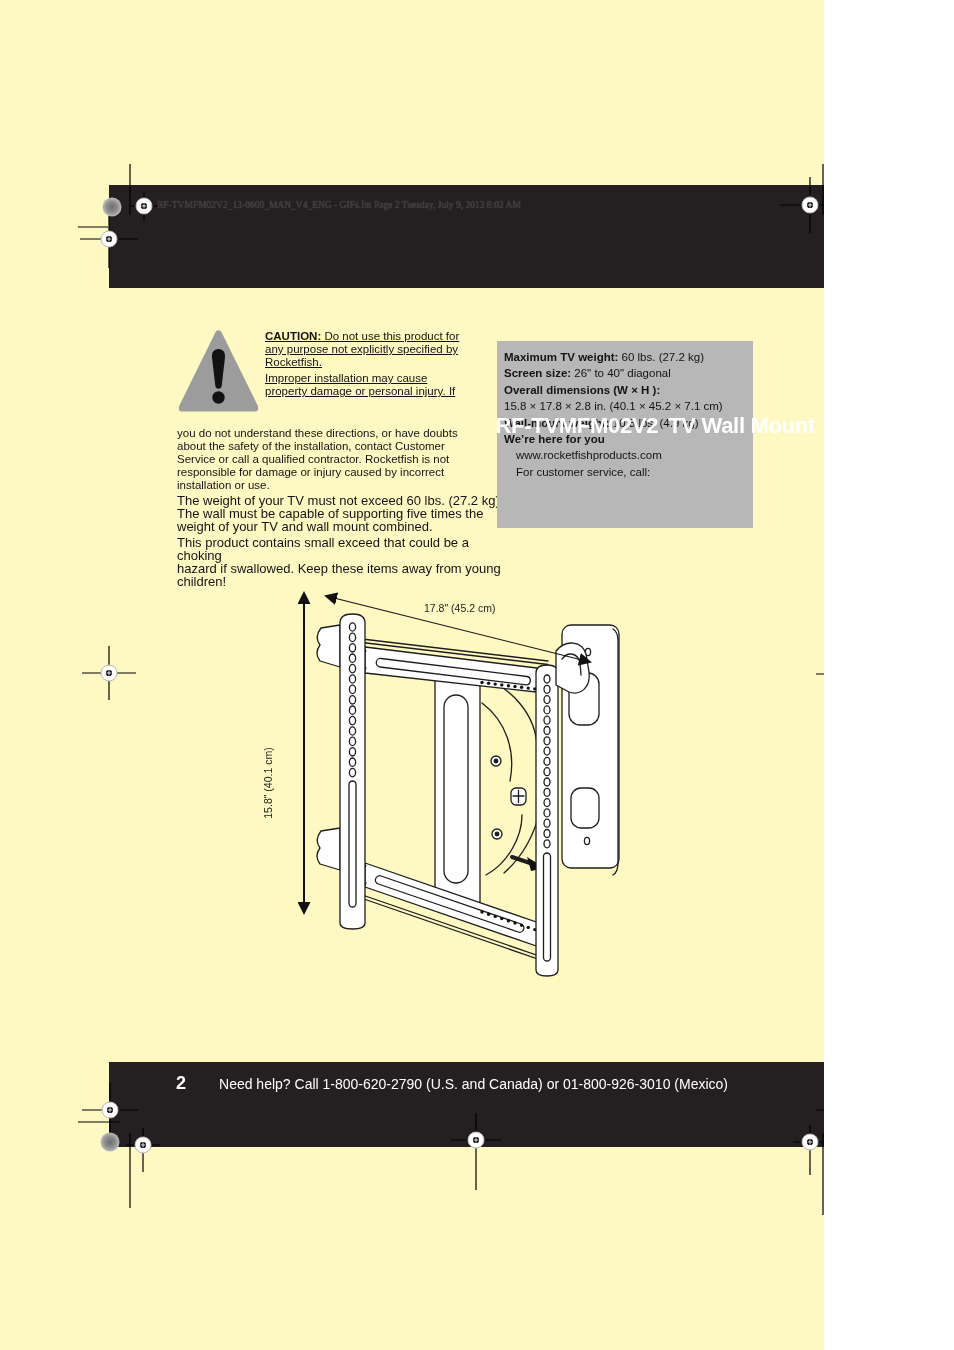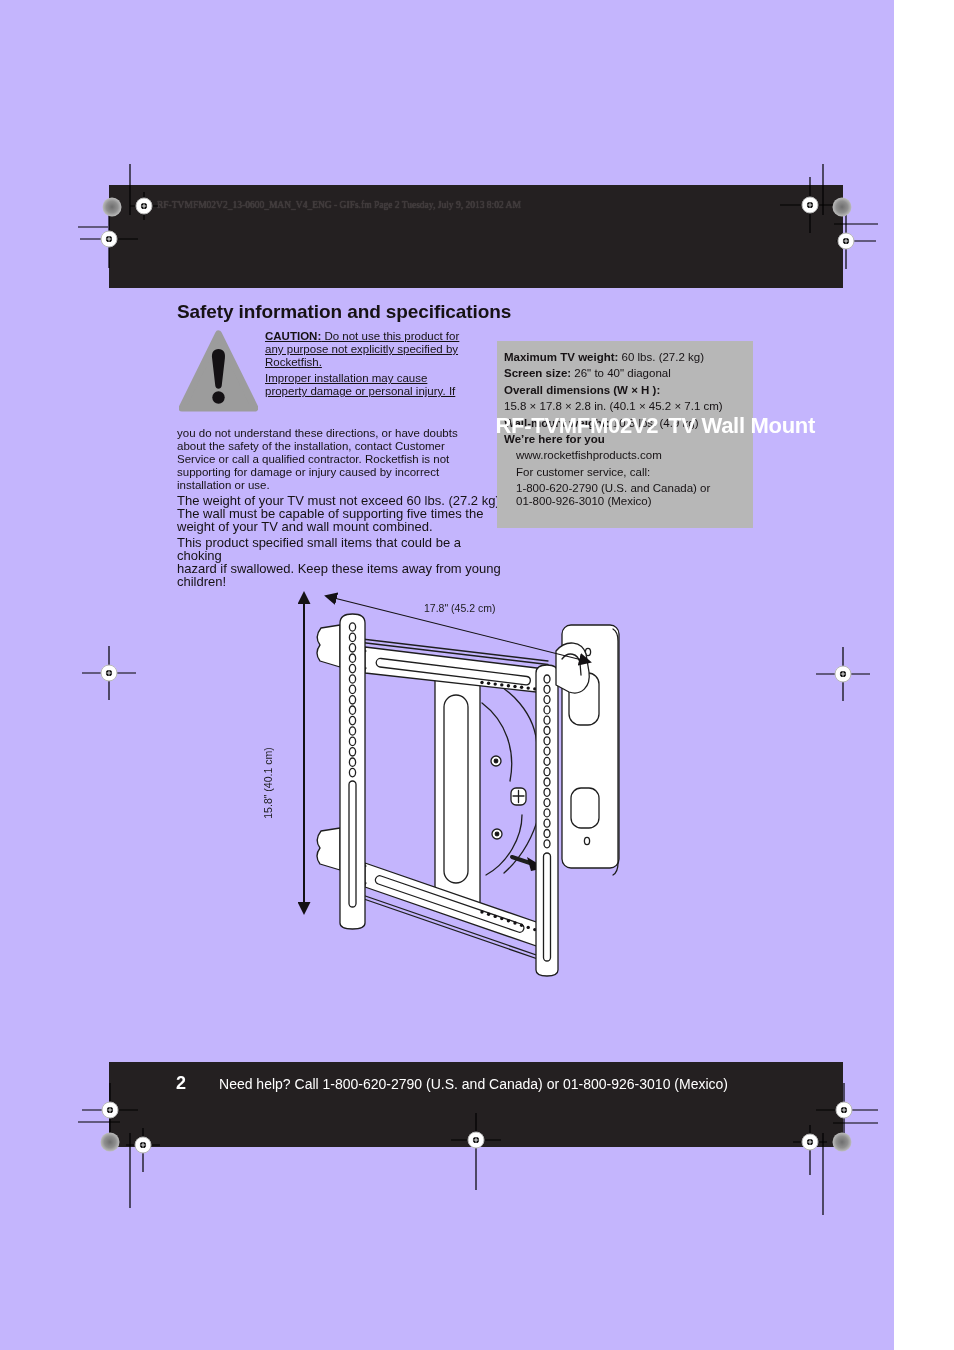--- a/index.html
+++ b/index.html
@@ -1,16 +1,16 @@
 <!DOCTYPE html>
 <html><head>
 <meta charset="utf-8">
 <style>
   html,body{margin:0;padding:0;background:#fff;}
-  .page{position:relative;width:894px;height:1350px;background:#c4b5fd;overflow:hidden;
+  .page{position:relative;width:824px;height:1350px;background:#fef9c3;overflow:hidden;
         font-family:"Liberation Sans", sans-serif;color:#161214;}
 
   
   .topbar{position:absolute;left:109px;top:185px;width:734px;height:103px;background:#242021;z-index:1;text-align:right;}
   .topbar .title{position:absolute;right:28px;top:228px;color:#ffffff;font-size:22px;font-weight:600;
                  letter-spacing:-0.3px;white-space:nowrap;}
   .topbar .title .gap{display:inline-block;width:10px;}
   .print-header{position:absolute;left:157px;top:200px;z-index:2;
                 font-family:"Liberation Serif", serif;font-size:9.5px;color:#3c3637;
                 text-shadow:0 0 1px #6b6566;white-space:nowrap;}
@@ -52,58 +52,55 @@
   <div class="print-header">
     <span>RF-TVMFM02V2_13-0600_MAN_V4_ENG - GIFs.fm  Page 2  Tuesday, July 9, 2013  8:02 AM</span>
   </div>
 
   <header class="topbar">
     <span class="title">
       <span>RF-TVMFM02V2</span><span class="gap"></span><span>TV Wall Mount</span>
     </span>
   </header>
 
-  <h1 class="heading">Safety information and specifications</h1>
 
   <svg class="warn-triangle" width="79" height="82" viewBox="0 0 79 82">
     <polygon points="39.5,4 76,78 3,78" fill="#9c9c9c" stroke="#9c9c9c" stroke-width="7" stroke-linejoin="round"></polygon>
     <path d="M39.5,19 c4.8,0 7.2,3.6 6.4,9.2 l-3.2,27.5 c-0.45,3.9 -5.95,3.9 -6.4,0 l-3.2,-27.5 c-0.8,-5.6 1.6,-9.2 6.4,-9.2 Z" fill="#141114"></path>
     <circle cx="39.5" cy="67.5" r="6.2" fill="#141114"></circle>
   </svg>
 
   <div class="warn-text">
     <p><b>CAUTION:</b><span class="pre"> Do not use this product for
 any purpose not explicitly specified by
 Rocketfish.</span></p>
     <p class="pre">Improper installation may cause
 property damage or personal injury. If</p>
   </div>
   <div class="warn-cont pre">you do not understand these directions, or have doubts
 about the safety of the installation, contact Customer
 Service or call a qualified contractor. Rocketfish is not
-supporting for damage or injury caused by incorrect
+responsible for damage or injury caused by incorrect
 installation or use.</div>
 
   <p class="body-para para-weight pre">The weight of your TV must not exceed 60 lbs. (27.2 kg).
 The wall must be capable of supporting five times the
 weight of your TV and wall mount combined.</p>
-  <p class="body-para para-choking pre">This product specified small items that could be a choking
+  <p class="body-para para-choking pre">This product contains small exceed that could be a choking
 hazard if swallowed. Keep these items away from young children!</p>
 
   <aside class="specbox">
     <div class="spec-line"><b>Maximum TV weight:</b><span class="pre"> 60 lbs. (27.2 kg)</span></div>
     <div class="spec-line"><b>Screen size:</b><span class="pre"> 26" to 40" diagonal</span></div>
     <div class="spec-line"><b>Overall dimensions (W × H ):</b><span class="pre"></span></div>
     <div class="spec-line"><b></b><span class="pre">15.8 × 17.8 × 2.8 in. (40.1 × 45.2 × 7.1 cm)</span></div>
     <div class="spec-line"><b>Wall-mount weight:</b><span class="pre"> 10.8 lbs. (4.9 kg)</span></div>
     <div class="spec-line"><b>We’re here for you</b><span class="pre"></span></div>
     <div class="spec-line indent"><span class="pre">www.rocketfishproducts.com</span></div>
     <div class="spec-line indent"><span class="pre">For customer service, call:</span></div>
-    <div class="spec-line indent"><span class="pre">1-800-620-2790 (U.S. and Canada) or
-01-800-926-3010 (Mexico)</span></div>
   </aside>
 
   <svg class="diagram" width="420" height="430" viewBox="0 0 420 430">
     <defs>
       <marker id="arr" markerUnits="userSpaceOnUse" markerWidth="13" markerHeight="13" viewBox="0 0 10 10" refX="8.5" refY="5" orient="auto-start-reverse">
         <path d="M0,0 L10,5 L0,10 Z" fill="#141114"></path>
       </marker>
     </defs>
 
     <g stroke="#1e1e1e" stroke-width="1.3" fill="none" stroke-linejoin="round" stroke-linecap="round">

